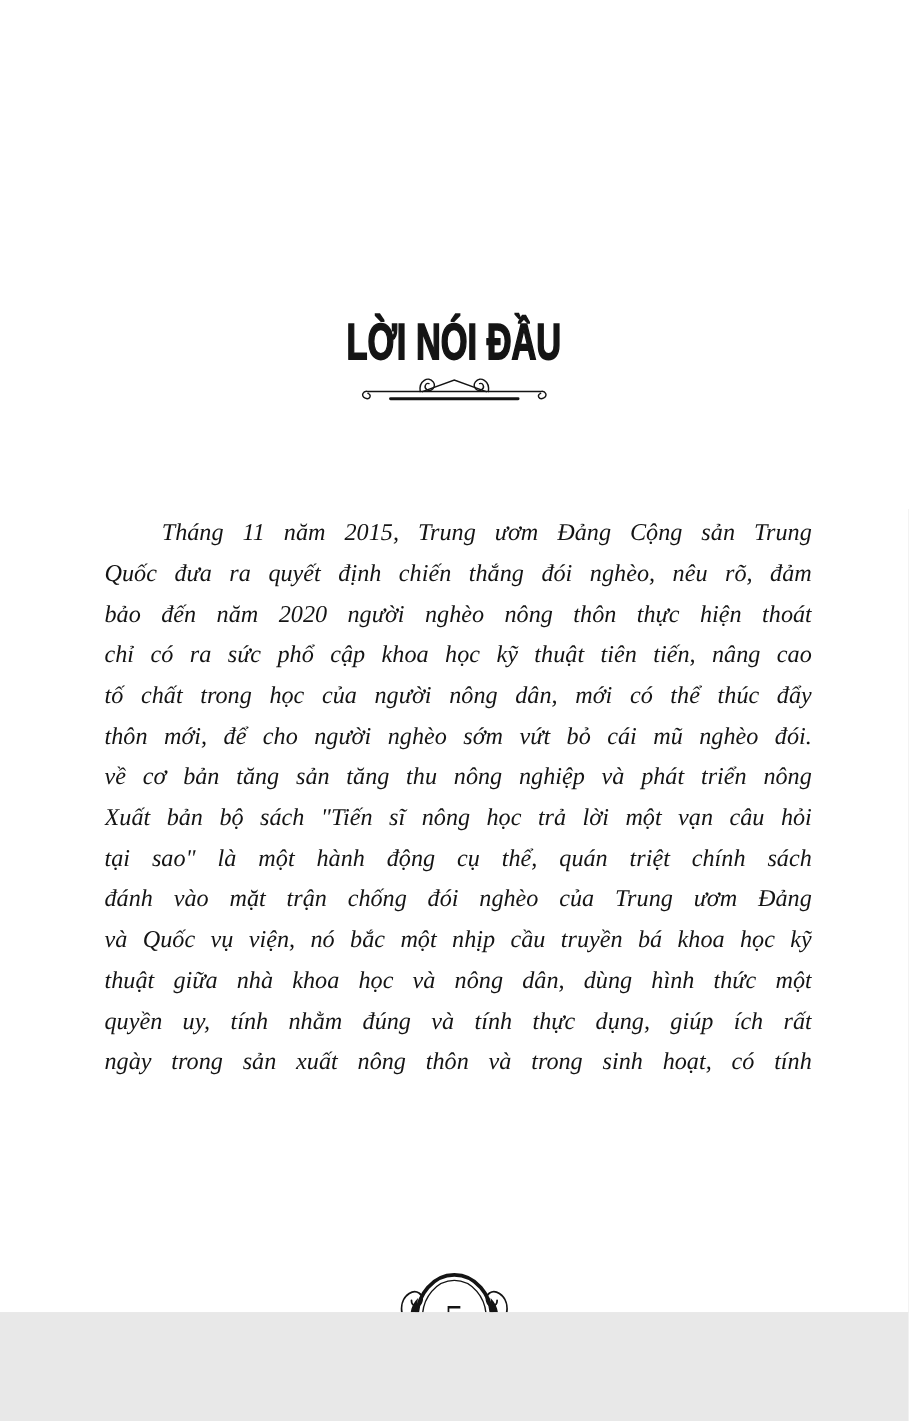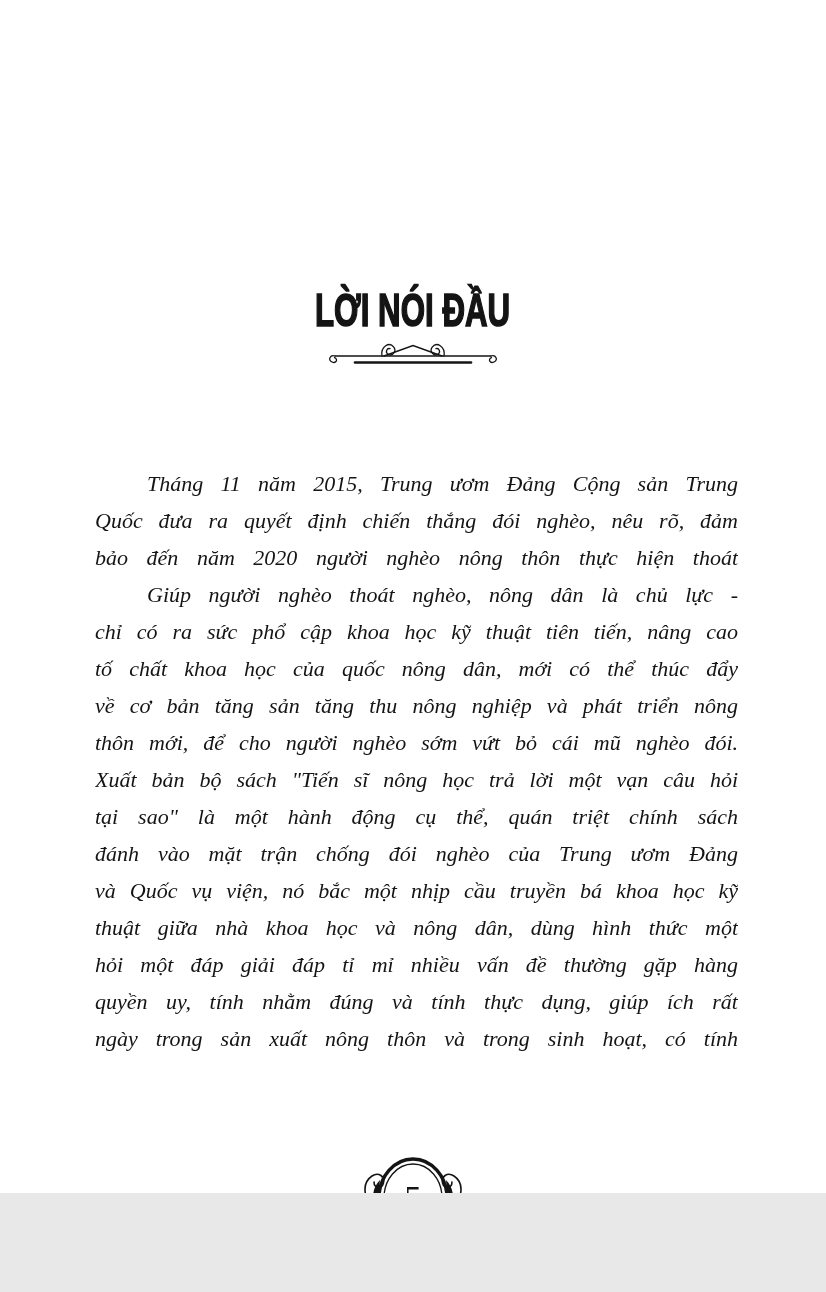--- a/index.html
+++ b/index.html
@@ -81,31 +81,29 @@
     <path class="st" stroke-width="1.4" d="M60 21 L89 10.5 L118 21"></path>
 
     <path class="st" stroke-width="1.3" d="M58 21 c-1.5 -10 7.5 -14.5 11.8 -8.8 c3.2 4.3 -1.8 9.8 -6 6.8 c-2.8 -2 -0.8 -6.3 2.2 -5.3"></path>
     <path class="st" stroke-width="1.3" d="M120 21 c1.5 -10 -7.5 -14.5 -11.8 -8.8 c-3.2 4.3 1.8 9.8 6 6.8 c2.8 -2 0.8 -6.3 -2.2 -5.3"></path>
   </svg>
 
   <main class="body">
       <div class="line indent">Tháng 11 năm 2015, Trung ươm Đảng Cộng sản Trung</div>
       <div class="line">Quốc đưa ra quyết định chiến thắng đói nghèo, nêu rõ, đảm</div>
       <div class="line">bảo đến năm 2020 người nghèo nông thôn thực hiện thoát</div>
-      <div class="line indent">Giúp người nghèo thoát nghèo, nông dân là chủ lực -</div>
       <div class="line">chỉ có ra sức phổ cập khoa học kỹ thuật tiên tiến, nâng cao</div>
-      <div class="line">tố chất khoa học của quốc nông dân, mới có thể thúc đẩy</div>
+      <div class="line">tố chất trong học của người nông dân, mới có thể thúc đẩy</div>
+      <div class="line">thôn mới, để cho người nghèo sớm vứt bỏ cái mũ nghèo đói.</div>
       <div class="line">về cơ bản tăng sản tăng thu nông nghiệp và phát triển nông</div>
-      <div class="line">thôn mới, để cho người nghèo sớm vứt bỏ cái mũ nghèo đói.</div>
       <div class="line">Xuất bản bộ sách "Tiến sĩ nông học trả lời một vạn câu hỏi</div>
       <div class="line">tại sao" là một hành động cụ thể, quán triệt chính sách</div>
       <div class="line">đánh vào mặt trận chống đói nghèo của Trung ươm Đảng</div>
       <div class="line">và Quốc vụ viện, nó bắc một nhịp cầu truyền bá khoa học kỹ</div>
       <div class="line">thuật giữa nhà khoa học và nông dân, dùng hình thức một</div>
-      <div class="line">hỏi một đáp giải đáp tỉ mỉ nhiều vấn đề thường gặp hàng</div>
       <div class="line">quyền uy, tính nhằm đúng và tính thực dụng, giúp ích rất</div>
       <div class="line">ngày trong sản xuất nông thôn và trong sinh hoạt, có tính</div>
     </main>
 
   <svg class="footer-ornament" viewBox="0 0 324 94" aria-hidden="true">
     <g>
       <path class="st" stroke-width="2" d="M10 57 C 62 54 102 56 130 59"></path>
       <path class="st" stroke-width="1" d="M26 64 H 132"></path>
       <path class="st" stroke-width="1.3" d="M10 57 c-5.5 -2 -8 4.5 -2.5 6.5 c4.5 1.6 6.5 -3.4 2.2 -5"></path>
       <path class="st" stroke-width="1.3" d="M68 56 c2 -12.5 14.5 -16.5 17.5 -9.2 c2.1 5.2 -5.2 9.4 -9.2 5.2 c-2.1 -2.2 0 -6.2 3.1 -5.2"></path>

